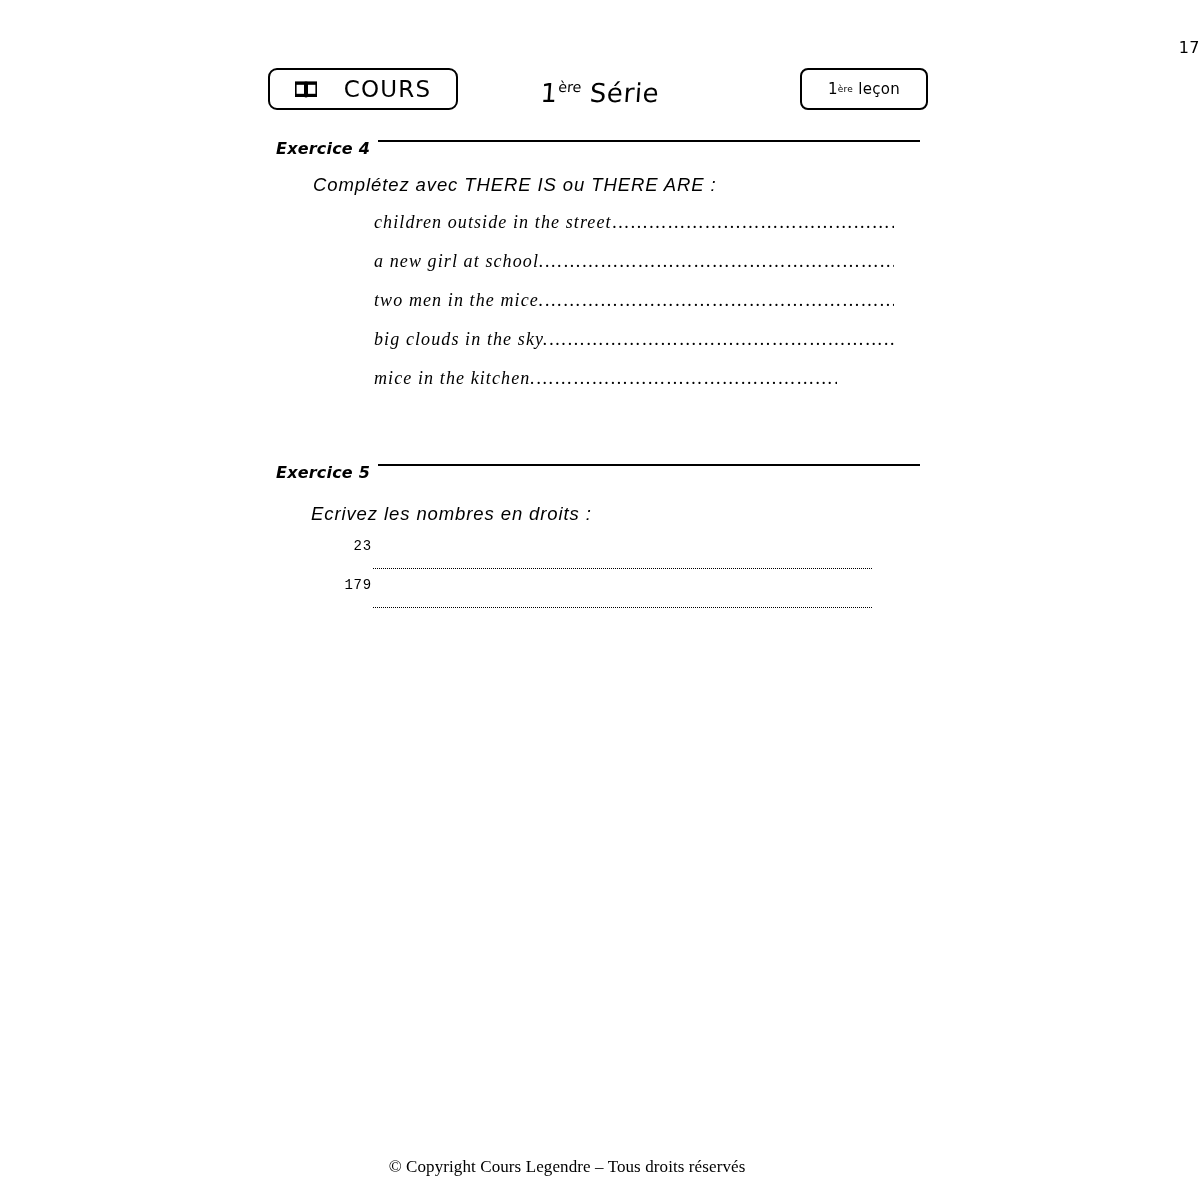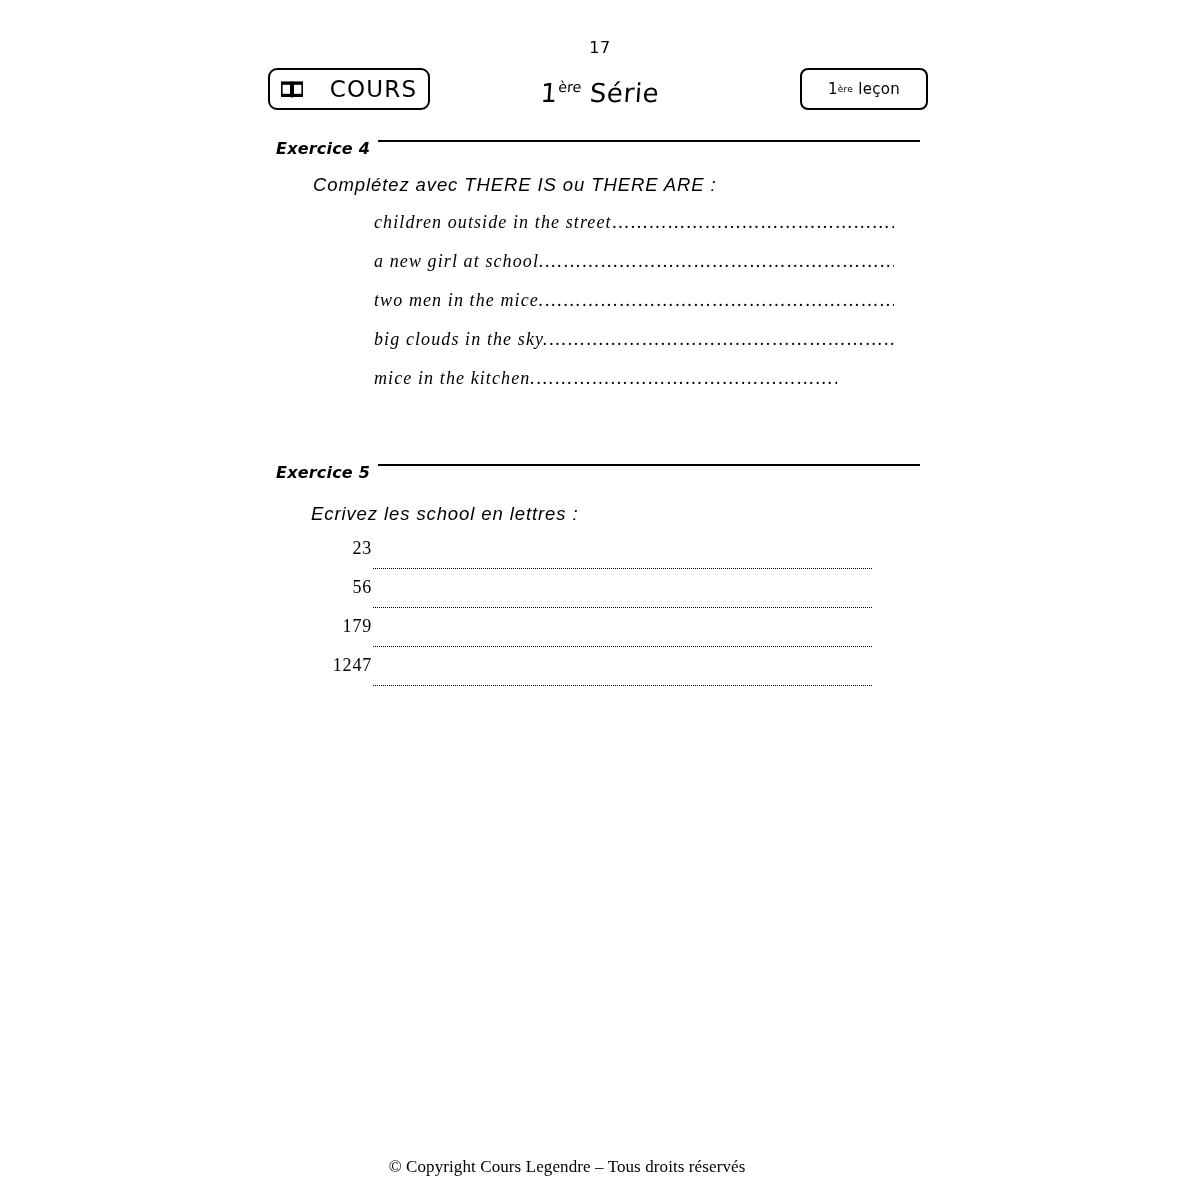--- a/index.html
+++ b/index.html
@@ -22,31 +22,31 @@
     position: absolute;
     inset: 0;
   }
 
   
   .page-number {
     position: absolute;
     top: 38px;
     left: 0;
     width: 1200px;
-    text-align: center;
+    text-align: right;
     font-family: "DejaVu Sans", sans-serif;
     font-size: 16px;
     letter-spacing: 0.5px;
   }
 
   .cours-badge {
     position: absolute;
     left: 268px;
     top: 68px;
-    width: 162px;
+    width: 190px;
     height: 42px;
     box-sizing: border-box;
     border: 2.2px solid #000;
     border-radius: 9px;
     display: flex;
     align-items: center;
     justify-content: center;
     gap: 27px;
   }
   .book-icon {
@@ -179,23 +179,24 @@
   .ex5-row {
     position: relative;
     height: 39px;
   }
   .ex5-number {
     position: absolute;
     left: 0;
     top: 0;
     width: 72px;
     text-align: right;
-    font-size: 18px;
+    font-size: 14px;
     letter-spacing: 0.8px;
     line-height: 1.2;
+    font-family: Liberation Mono, monospace;
   }
   .ex5-line {
     position: absolute;
     left: 73px;
     top: 30px;
     width: 499px;
     height: 0;
     border-bottom: 1.6px dotted #000;
   }
 
@@ -273,36 +274,28 @@
       <span class="phrase">mice in the kitchen.</span>
         <span class="leader">…………………………………………………</span>
     </div>
   </div>
 
   <div class="ex-header" id="ex5-header">
     <span class="ex-title">Exercice 5</span>
     <span class="ex-rule"></span>
   </div>
 
-  <div class="instruction" id="ex5-instruction">Ecrivez les school en  lettres :</div>
+  <div class="instruction" id="ex5-instruction">Ecrivez les nombres en  droits :</div>
 
   <div class="ex5-list">
     <div class="ex5-row">
       <span class="ex5-number">23</span>
       <span class="ex5-line"></span>
     </div>
     <div class="ex5-row">
-      <span class="ex5-number">56</span>
-      <span class="ex5-line"></span>
-    </div>
-    <div class="ex5-row">
       <span class="ex5-number">179</span>
       <span class="ex5-line"></span>
     </div>
-    <div class="ex5-row">
-      <span class="ex5-number">1247</span>
-      <span class="ex5-line"></span>
-    </div>
   </div>
 
   <div class="footer">© Copyright Cours Legendre – Tous droits réservés</div>
 
 </div>
 
 </body></html>

